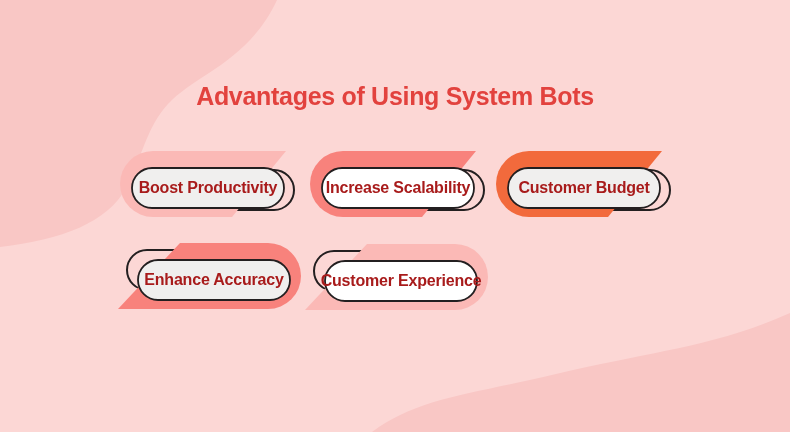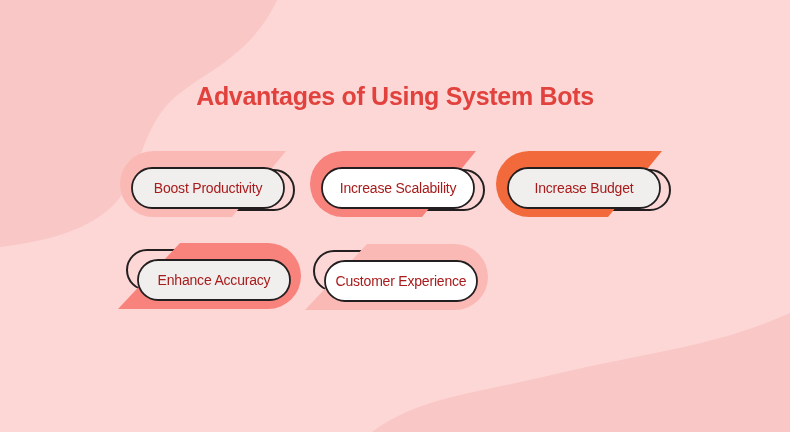--- a/index.html
+++ b/index.html
@@ -17,21 +17,21 @@
     font-size:25px;font-weight:bold;letter-spacing:-0.3px;
     color:#e2423e;margin:0;
   }
   .item{position:absolute;width:200px;height:85px;}
   .item svg{position:absolute;left:0;top:0;overflow:visible;}
   .echo{stroke:#231f20;stroke-width:2;}
   .pill{stroke:#231f20;stroke-width:1.8;}
   .label{
     position:absolute;left:20px;top:20px;width:152px;height:40px;
     display:flex;align-items:center;justify-content:center;
-    font-size:14px;font-weight:normal;letter-spacing:-0.2px;
+    font-size:16px;font-weight:bold;letter-spacing:-0.2px;
     color:#a81b1b;text-align:center;white-space:nowrap;
   }
 </style>
 </head>
 <body>
 
 <div class="stage">
 
   <svg class="bg" width="790" height="432" viewBox="0 0 790 432">
     <path d="M277,0 C248,62 196,74 168,104 C146,128 142,158 126,188 C108,222 62,240 0,247 L0,0 Z" fill="#f9c7c5"></path>
@@ -57,21 +57,21 @@
     </svg>
     <div class="label">Increase Scalability</div>
   </div>
 
   <div class="item" style="left:488px;top:148px">
     <svg width="200" height="85" viewBox="0 0 200 85">
       <rect class="echo" x="30" y="22" width="152" height="40" rx="20" fill="#fcd7d5"></rect>
       <path d="M41,3 L174,3 L120,69 L41,69 A33,33 0 0 1 41,3 Z" fill="#f26a3c"></path>
       <rect class="pill" x="20" y="20" width="152" height="40" rx="20" fill="#f0efee"></rect>
     </svg>
-    <div class="label">Increase Budget</div>
+    <div class="label">Customer Budget</div>
   </div>
 
   <div class="item" style="left:305px;top:241px">
     <svg width="200" height="85" viewBox="0 0 200 85">
       <rect class="echo" x="9" y="10" width="152" height="40" rx="20" fill="#fcd7d5"></rect>
       <path d="M62,3 L150,3 A33,33 0 0 1 150,69 L0,69 Z" fill="#fbb9b6"></path>
       <rect class="pill" x="20" y="20" width="152" height="40" rx="20" fill="#ffffff"></rect>
     </svg>
     <div class="label">Customer Experience</div>
   </div>

